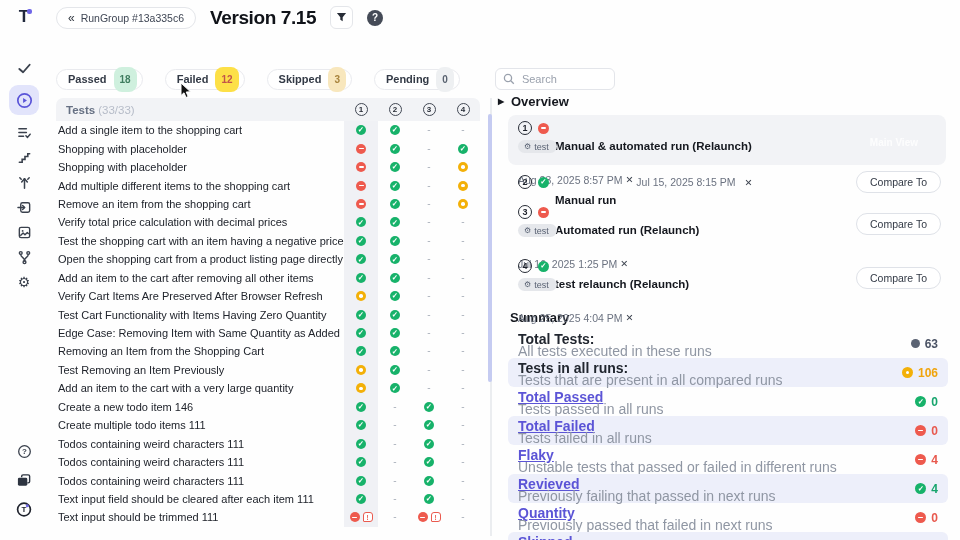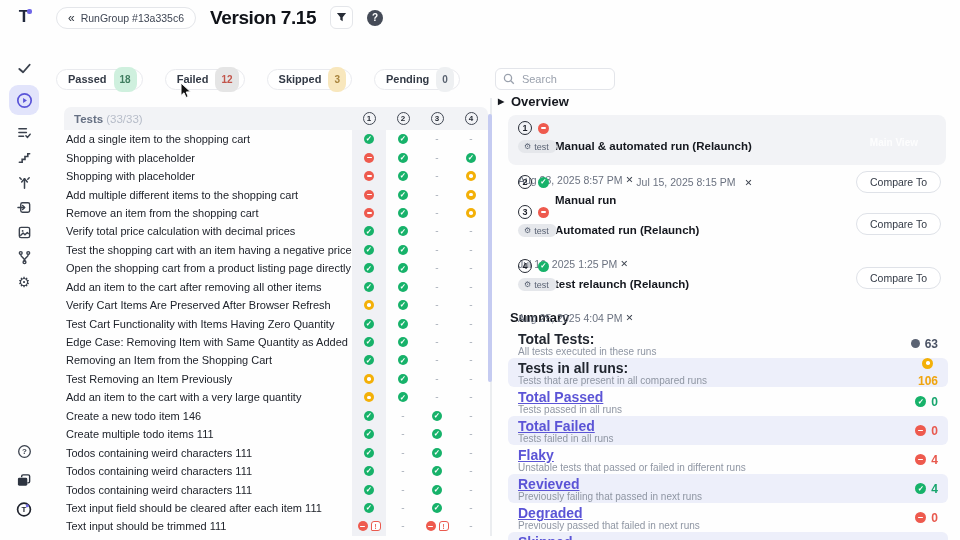--- a/index.html
+++ b/index.html
@@ -32,31 +32,31 @@
   .help-circle { width:16px; height:16px; border-radius:50%; background:#454b57; color:#fff;
     font-size:10px; font-weight:700; display:flex; align-items:center; justify-content:center; }
 
   
   .chips { position:absolute; left:56px; top:68px; display:flex; align-items:center; gap:22px; }
   .chip { display:flex; align-items:center; height:21px; border:1px solid #e9eaee; border-radius:12px;
     background:#fff; padding:0 5px 0 11px; font-size:11px; font-weight:600; color:#333a46; }
   .chip-badge { margin-left:7px; height:25px; min-width:16px; padding:0 6px; border-radius:8px;
     font-size:10px; font-weight:600; display:flex; align-items:center; justify-content:center; }
   .b-passed { background:#cff0de; color:#3f7d5f; }
-  .b-failed { background:#e5e5e5; color:#c2544a; }
+  .b-failed { background:#fde047; color:#c2544a; }
   .b-skipped { background:#f8e7bd; color:#a8843c; }
   .b-pending { background:#eef0f2; color:#596270; }
   .searchbox { position:relative; margin-left:13px; }
   .searchbox input { width:120px; height:22px; border:1px solid #e3e5ea; border-radius:6px;
     padding:0 6px 0 26px; font-size:11px; color:#333; font-family:"Liberation Sans",sans-serif; outline:none; }
   .searchbox input::placeholder { color:#9aa1ad; }
   .searchbox svg { position:absolute; left:8px; top:5px; }
 
   
-  .ttable { position:absolute; left:64px; top:98px; width:424px;margin-top:9px; }
+  .ttable { position:absolute; left:56px; top:98px; width:424px; }
   .col-stripe { position:absolute; left:288px; top:23px; width:34px; height:406px; background:#f0f1f5; }
   .thead { position:relative; display:flex; align-items:center; height:23px; background:#f2f3f6;
     border-radius:7px 7px 0 0; }
   .th-title { flex:1; padding-left:10px; font-size:11.5px; font-weight:700; color:#667083; }
   .th-title .cnt { font-weight:400; color:#b6bcc8; margin-left:3px; }
   .th-cell { width:34px; display:flex; justify-content:center; }
   .circled { width:13px; height:13px; border:1px solid #424854; border-radius:50%; font-size:8px;
     font-weight:600; color:#272c36; display:flex; align-items:center; justify-content:center; }
   .t-rows { position:relative; }
   .t-row { display:flex; align-items:center; height:18.45px; }
@@ -103,26 +103,26 @@
   .run-l3 { display:flex; align-items:center; height:13px; margin-top:18px; }
   .compare-btn { position:absolute; right:5px; top:50%; transform:translateY(-50%); border:1px solid #dfe2e8;
     border-radius:14px; background:#fff; padding:4px 13px; font-size:10.5px; color:#333a46; white-space:nowrap; }
   .hover-label { position:absolute; right:28px; top:22px; font-size:10px; font-weight:600; color:#fff; opacity:0.85; }
 
   .sum-rows { }
   .sum-row { position:relative; width:440px; margin-left:10px; height:29px; padding:3px 10px 0; border-radius:6px; }
   .sum-row.alt { background:#edeffa; }
   .sum-title { font-size:14px; font-weight:700; color:#21262f; line-height:14px; width:fit-content; }
   .sum-title.link { color:#5b54d6; text-decoration:underline; }
-  .sum-desc { font-size:10px; color:#8f96a3; line-height:11px; white-space:nowrap; }
+  .sum-desc { font-size:14px; color:#8f96a3; line-height:11px; white-space:nowrap; }
   .sum-val { position:absolute; right:10px; top:50%; transform:translateY(-50%); display:flex;
     align-items:center; gap:5px; font-size:12px; font-weight:700; }
   .sum-val .status { width:11px; height:11px; }
   .total-dot { width:9px; height:9px; border-radius:50%; background:#5b6373; flex:none; }
-  .v-total { color:#4a5264; } .v-passed { color:#17a56d; } .v-failed { color:#e8594e; } .v-skipped { color:#f0a40d;flex-direction:column; }
+  .v-total { color:#4a5264; } .v-passed { color:#17a56d; } .v-failed { color:#e8594e; } .v-skipped { color:#f0a40d; }
 
   
   .cursor { position:absolute; left:180px; top:82px; }
 </style>
 </head>
 <body>
 
 <div class="stage">
 
   <div class="sidebar">
@@ -817,21 +817,21 @@
           <div class="sum-title link">Revieved</div>
           <div class="sum-desc">Previously failing that passed in next runs</div>
           <div class="sum-val v-passed">
             <span class="status passed">
               <span class="chk">✓</span>
             </span>
             <span>4</span>
           </div>
         </div>
         <div class="sum-row">
-          <div class="sum-title link">Degraded</div>
+          <div class="sum-title link">Quantity</div>
           <div class="sum-desc">Previously passed that failed in next runs</div>
           <div class="sum-val v-failed">
             <span class="status failed">
               <span class="bar"></span>
             </span>
             <span>0</span>
           </div>
         </div>
         <div class="sum-row alt">
           <div class="sum-title link">Skipped</div>

